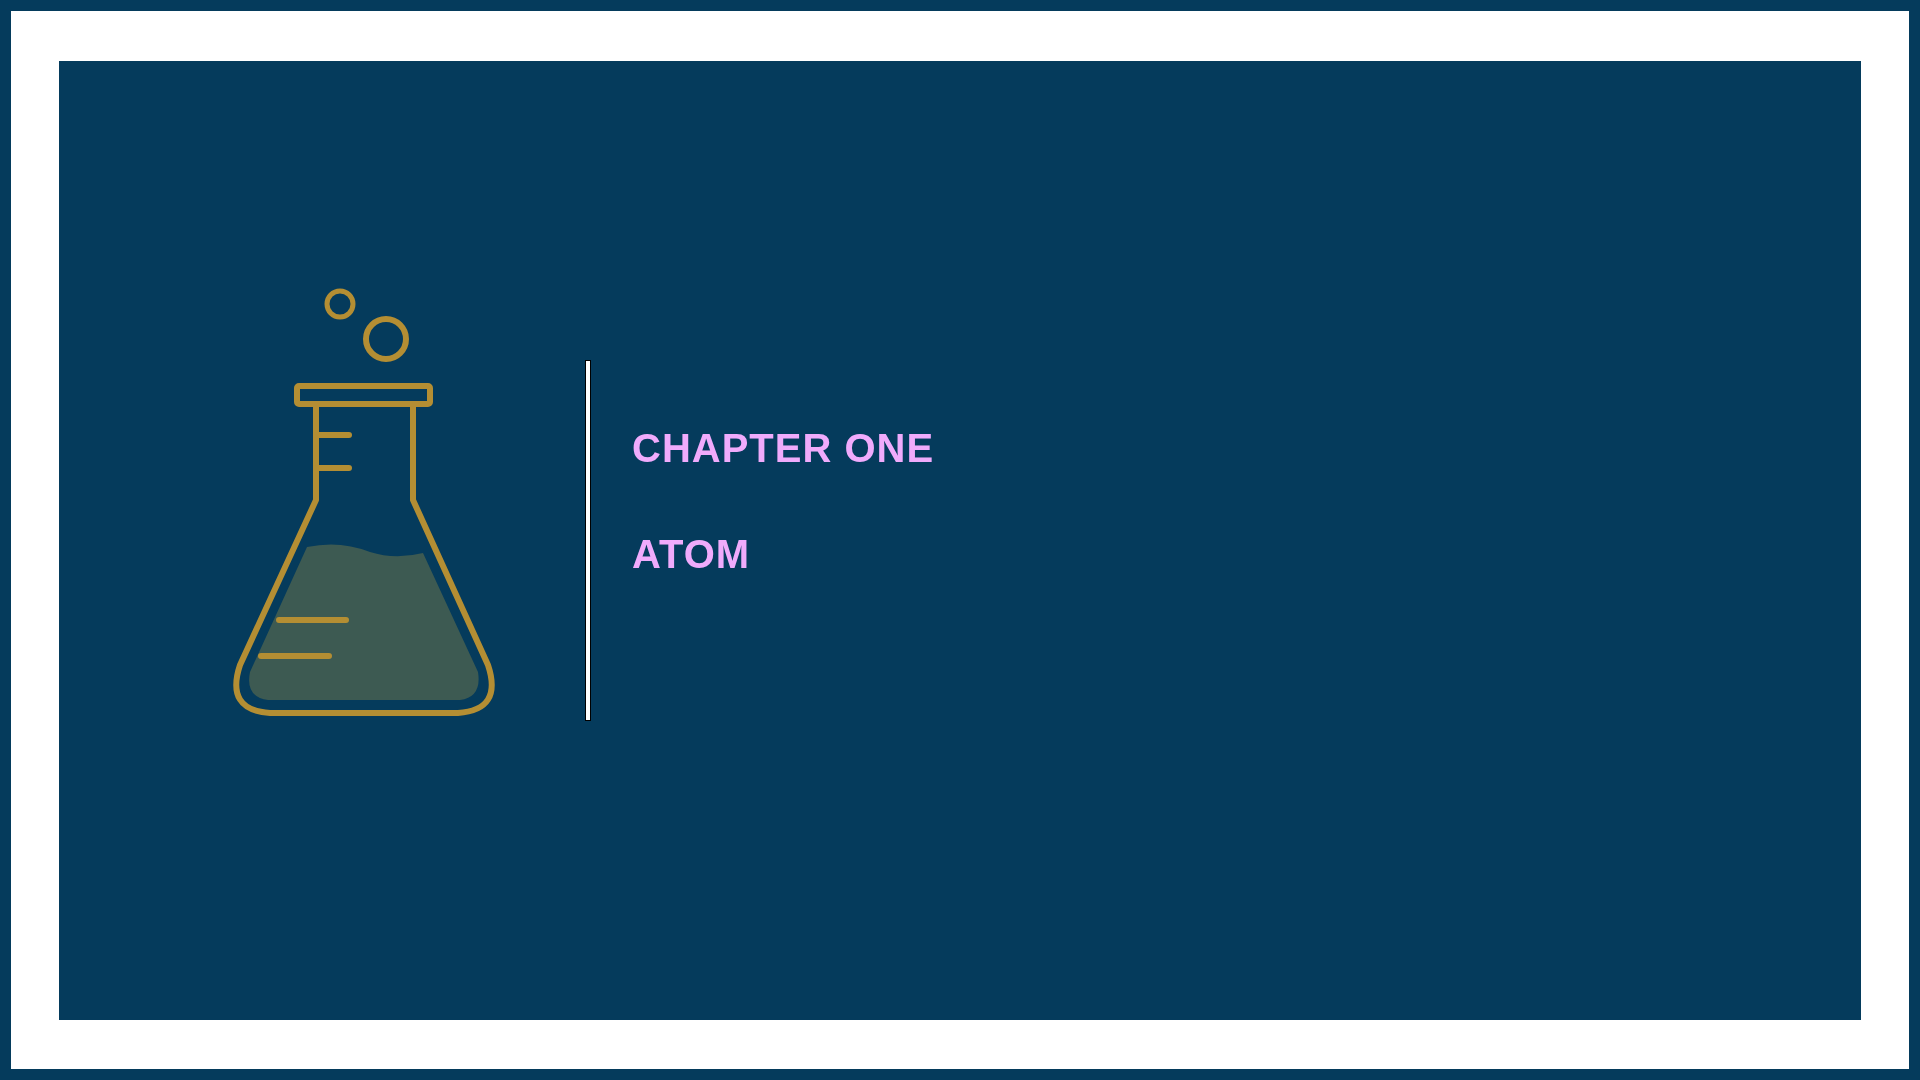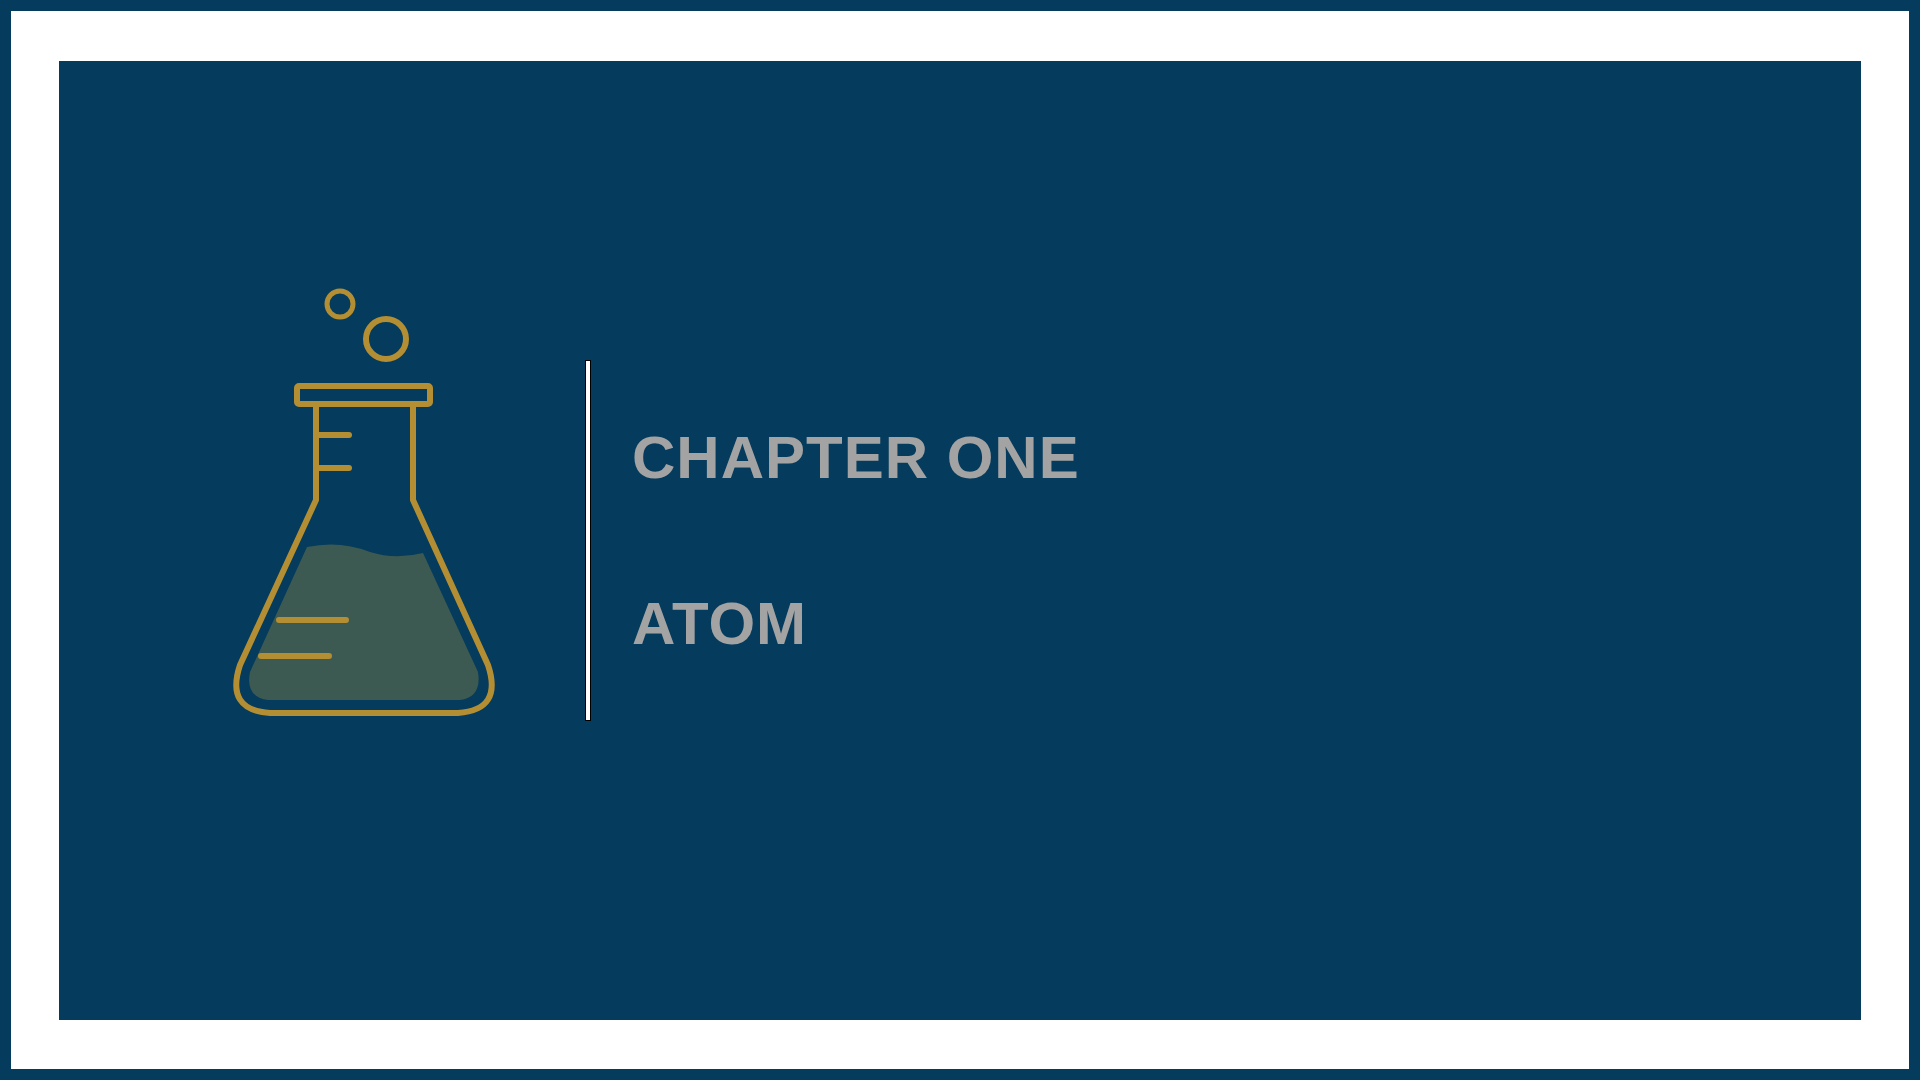--- a/index.html
+++ b/index.html
@@ -1,23 +1,23 @@
 <!DOCTYPE html>
 <html><head>
 <meta charset="utf-8">
 <style>
   html, body { margin:0; padding:0; }
   body { width:1920px; height:1080px; position:relative; overflow:hidden; background:#053B5C; }
   .frame { position:absolute; left:11px; top:11px; width:1898px; height:1058px; background:#FFFFFF; }
   .panel { position:absolute; left:59px; top:61px; width:1802px; height:959px; background:#053B5C; }
   .flask { position:absolute; left:0; top:0; width:1920px; height:1080px; pointer-events:none; }
   .divider { position:absolute; left:585px; top:360px; width:4px; height:359px; background:#FFFFFF; border:1px solid #000; }
-  .title { position:absolute; left:632px; color:#a3a3a3; font-family:"Liberation Sans", sans-serif; font-weight:bold; font-size:60px; letter-spacing:1px; line-height:1; white-space:nowrap; }
+  .title { position:absolute; left:632px; color:#f0abfc; font-family:"Liberation Sans", sans-serif; font-weight:bold; font-size:40px; letter-spacing:1px; line-height:1; white-space:nowrap; }
   .t1 { top:428px; }
-  .t2 { top:594px; }
+  .t2 { top:534px; }
 </style>
 </head>
 <body>
 
 <div class="frame"></div>
 <div class="panel"></div>
 
 <svg class="flask" viewBox="0 0 1920 1080" xmlns="http://www.w3.org/2000/svg">
 
   <path d="M307,547 Q340,540 370,552 Q395,560 423,553 L478,672 Q482,697 460,700 L268,700 Q245,697 250,672 Z" fill="#3D5A52"></path>

